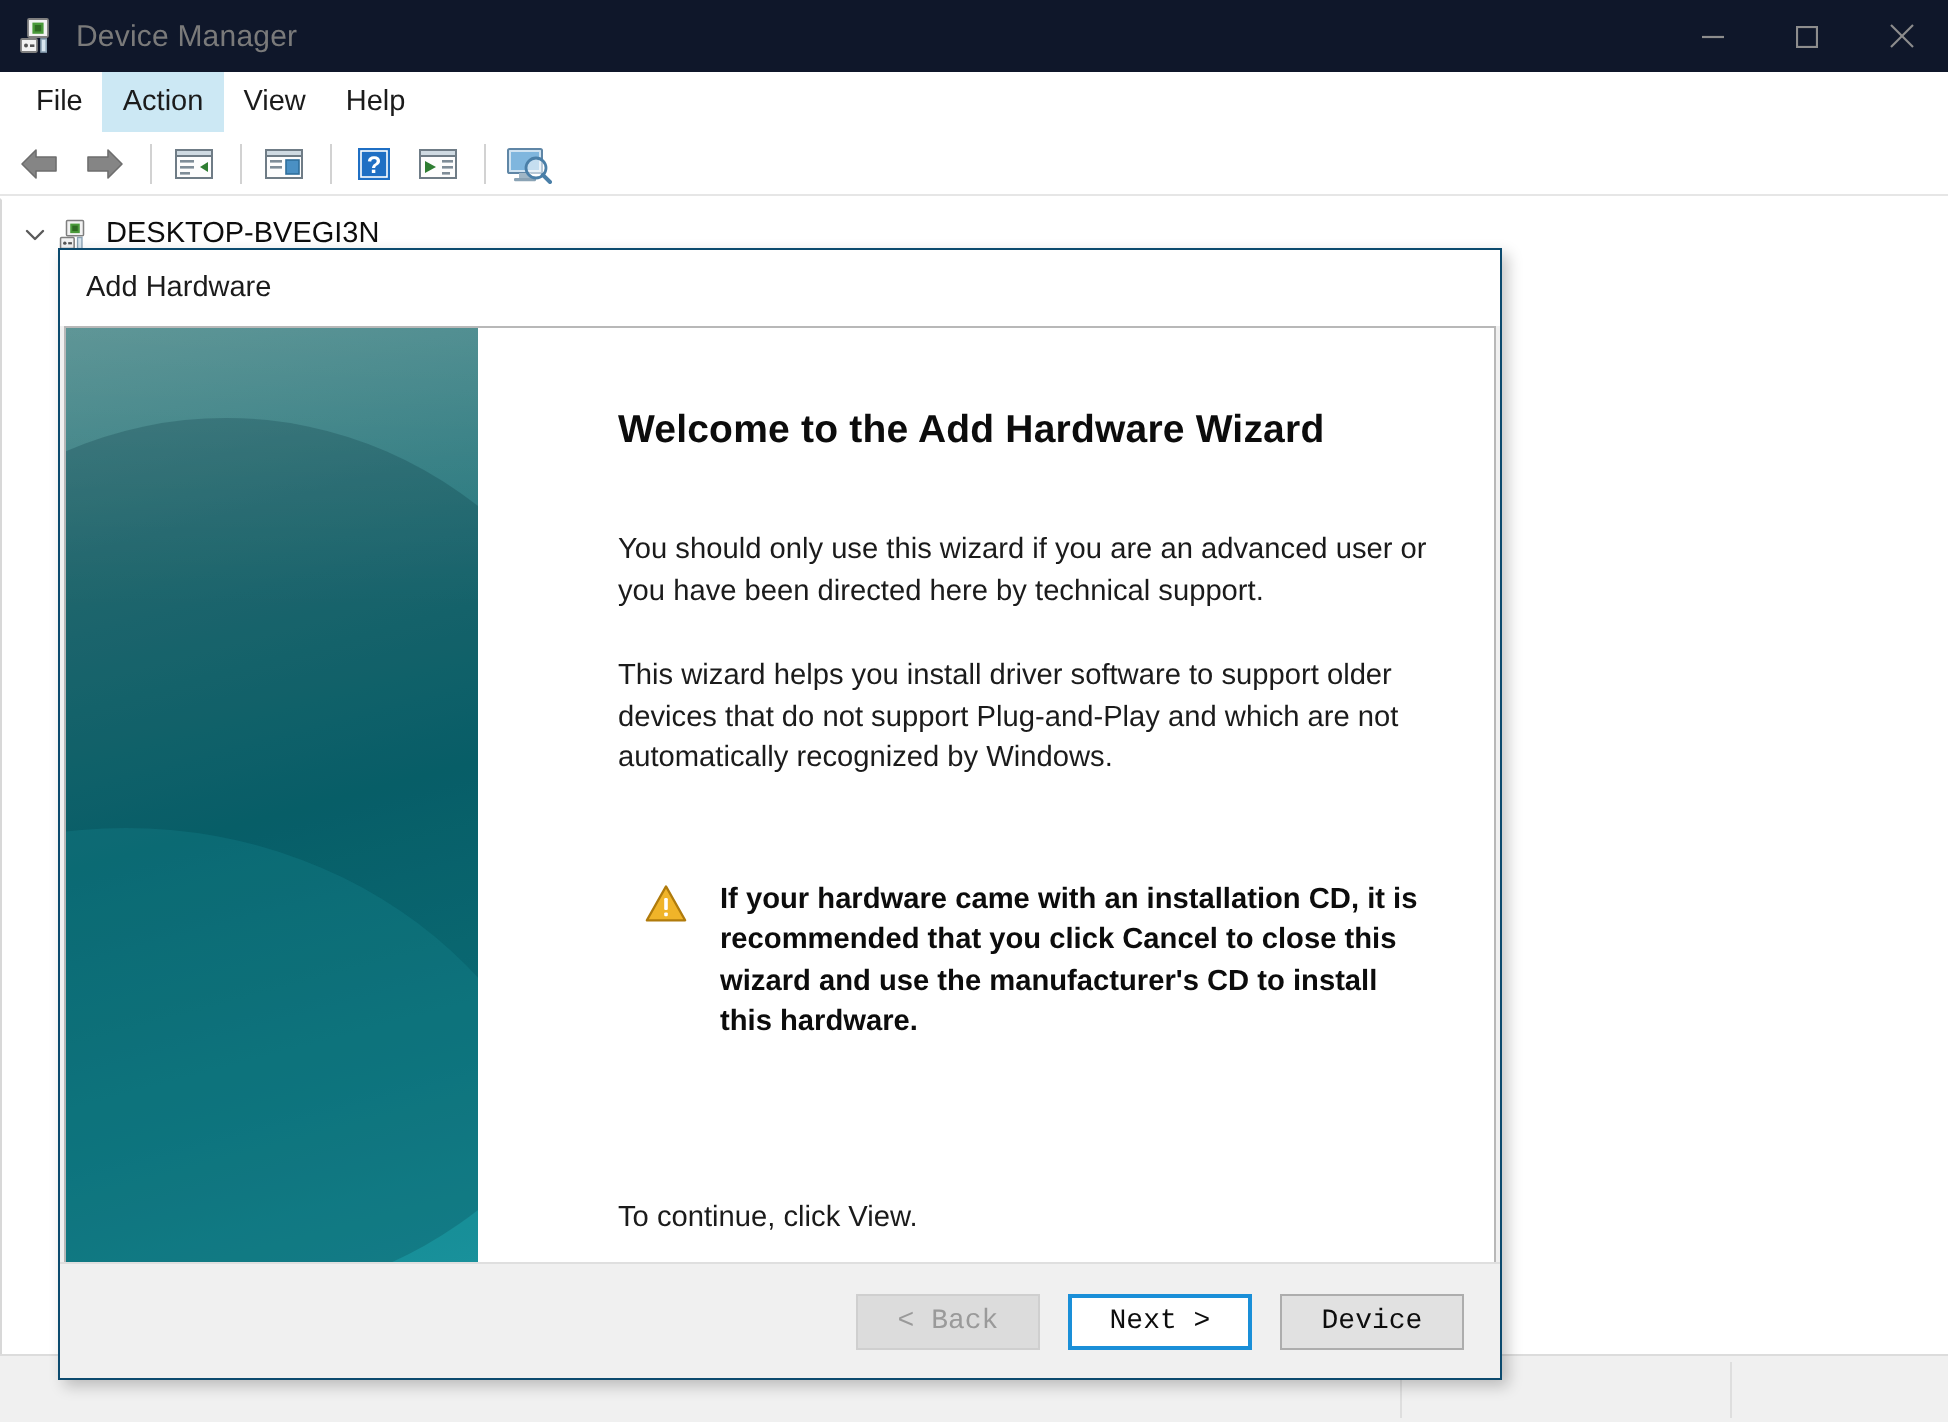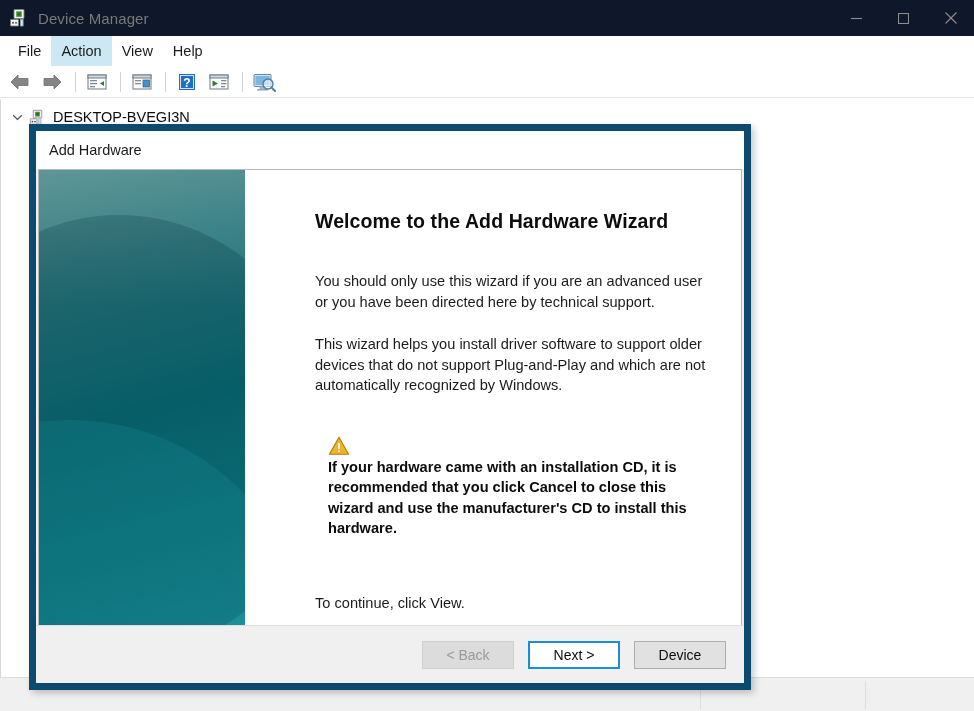--- a/index.html
+++ b/index.html
@@ -143,21 +143,21 @@
     width: 1px; height: 28px;
     background: #dedede;
   }
 
   
   .dialog {
     position: absolute;
     left: 29px; top: 124px;
     width: 722px; height: 566px;
     background: #f0f0f0;
-    border: 7px solid #0c4a6e;
+    border: 1px solid #0c4a6e;
     box-shadow: 3px 3px 7px rgba(0,0,0,0.22);
     box-sizing: border-box;
     display: flex;
     flex-direction: column;
   }
   .dlg-title {
     height: 38px;
     background: #ffffff;
     display: flex;
     align-items: center;
@@ -224,24 +224,23 @@
   }
   .wiz-p {
     font-size: 14.6px;
     line-height: 20.5px;
     color: #1b1b1b;
     margin: 0 0 22px 0;
     max-width: 410px;
   }
   .warnbox {
     display: flex;
-    margin-top: 38px;
+    margin-top: 50px;
     margin-left: 13px;
     max-width: 420px;
-    flex-direction: column;
   }
   .warn-icon {
     width: 22px; height: 22px;
     flex: 0 0 auto;
     margin-right: 16px;
     margin-top: 1px;
   }
   .warn-text {
     font-size: 14.6px;
     line-height: 20.5px;
@@ -263,21 +262,21 @@
     display: flex;
     align-items: center;
     justify-content: flex-end;
     padding-right: 18px;
     box-sizing: border-box;
     border-top: 1px solid #dfdfdf;
   }
   .btn {
     width: 92px; height: 28px;
     font-size: 14px;
-    font-family: Liberation Sans, sans-serif;
+    font-family: Liberation Mono, monospace;
     background: #e1e1e1;
     border: 1px solid #adadad;
     color: #0d0d0d;
     margin-left: 14px;
     box-sizing: border-box;
     display: flex; align-items: center; justify-content: center;
   }
   .btn.disabled {
     color: #9a9a9a;
     background: #dcdcdc;

